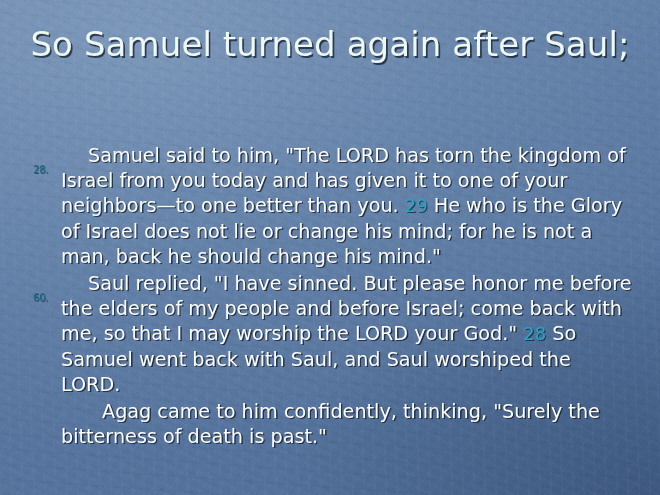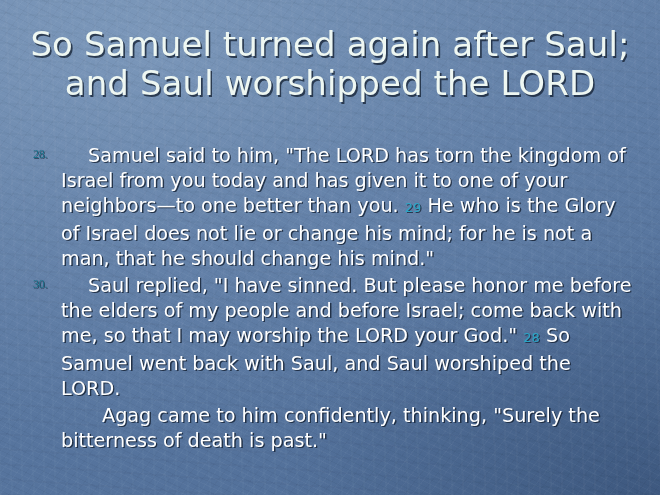--- a/index.html
+++ b/index.html
@@ -71,48 +71,46 @@
     margin: 0 0 2px 0;
     text-indent: 27px;
   }
   .verse-para.cont {
     text-indent: 41px;
     margin-top: 1px;
   }
   .vnum {
     position: absolute;
     left: 2px;
-    top: 5px;
+    top: 21px;
     width: 26px;
-    font-size: 12px;
+    font-size: 10px;
     line-height: 12px;
     color: #186f87;
     text-indent: 0;
     text-shadow: 0.8px 0.8px 0.4px rgba(20,32,50,0.6);
     letter-spacing: -0.2px;
-    font-family: Liberation Serif, serif;
   }
   .inline-num {
     color: #2aa6c6;
-    font-size: 13px;
+    font-size: 18px;
     text-shadow: 1.1px 1.1px 0.4px rgba(20,32,50,0.75);
   }
 </style>
 </head>
 <body>
 
 <div id="slide">
 
   <div class="tex tex1"></div>
   <div class="tex tex2"></div>
 
   <div id="title-block">
     <div class="title-line">So Samuel turned again after Saul;</div>
-    <div class="title-line">and Saul worshipped the LORD</div>
   </div>
 
   <div id="body-block">
-      <div class="verse-para"><span class="vnum">28.</span><span>Samuel said to him, "The LORD has torn the kingdom of Israel from you today and has given it to one of your neighbors—to one better than you. </span><span class="inline-num">29</span><span> He who is the Glory of Israel does not lie or change his mind; for he is not a man, that he should change his mind."</span></div>
-      <div class="verse-para"><span class="vnum">30.</span><span>Saul replied, "I have sinned. But please honor me before the elders of my people and before Israel; come back with me, so that I may worship the LORD your God." </span><span class="inline-num">28</span><span> So Samuel went back with Saul, and Saul worshiped the LORD.</span></div>
+      <div class="verse-para"><span class="vnum">28.</span><span>Samuel said to him, "The LORD has torn the kingdom of Israel from you today and has given it to one of your neighbors—to one better than you. </span><span class="inline-num">29</span><span> He who is the Glory of Israel does not lie or change his mind; for he is not a man, back he should change his mind."</span></div>
+      <div class="verse-para"><span class="vnum">60.</span><span>Saul replied, "I have sinned. But please honor me before the elders of my people and before Israel; come back with me, so that I may worship the LORD your God." </span><span class="inline-num">28</span><span> So Samuel went back with Saul, and Saul worshiped the LORD.</span></div>
       <div class="verse-para cont"><span>Agag came to him confidently,  thinking, "Surely the bitterness of death is past."</span></div>
     </div>
 
 </div>
 
 </body></html>

